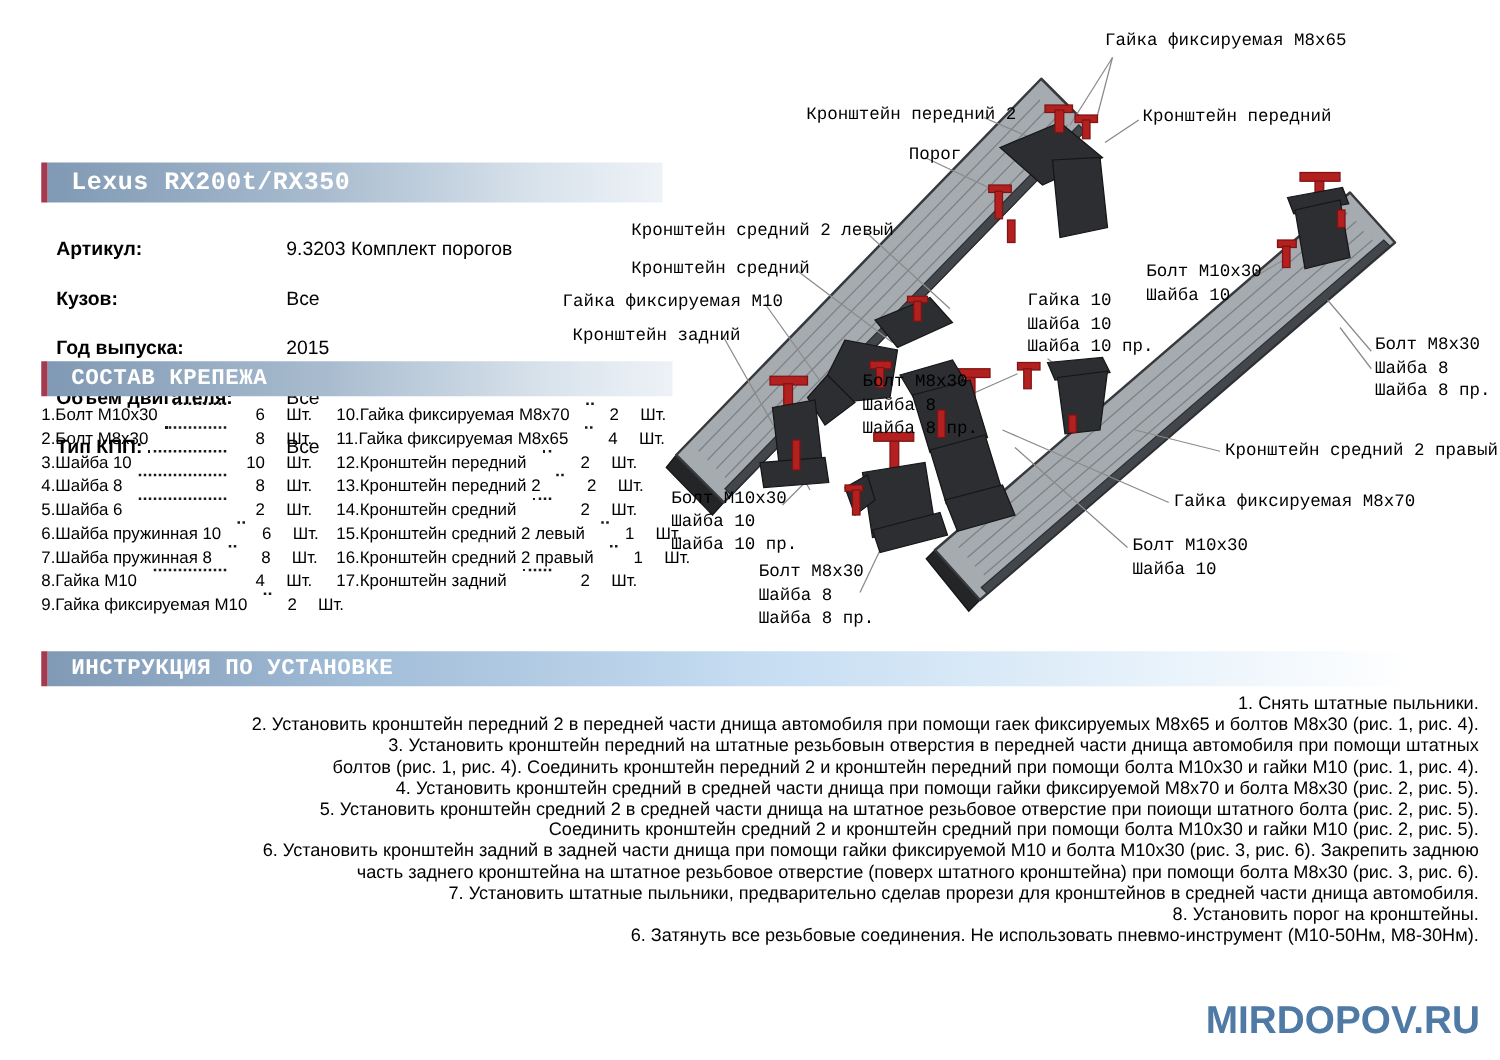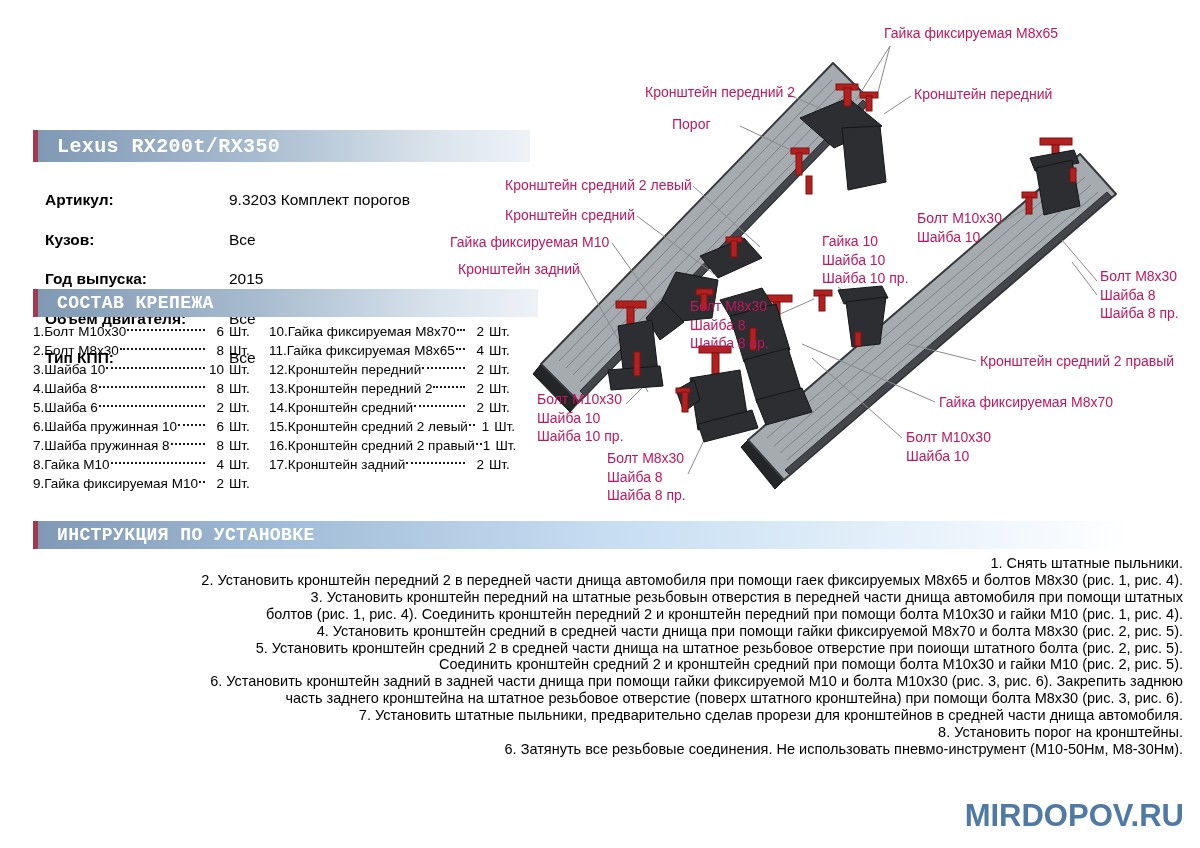--- a/index.html
+++ b/index.html
@@ -20,36 +20,36 @@
   .specs{position:absolute;left:45px;top:171px;font-size:15.5px;line-height:20.5px;}
   .spec-row{display:flex;margin-top:19px;}
   .spec-label{width:184px;font-weight:bold;}
 
   
   .parts-list{position:absolute;left:33px;top:322px;display:flex;gap:14px;
               font-size:13.5px;line-height:19px;}
   .pcol{display:flex;flex-direction:column;}
   .pcol.c1{width:222px;}
   .pcol.c2{width:246px;}
-  .prow{display:flex;align-items:center;}
+  .prow{display:flex;align-items:flex-start;gap:12px;}
   .pname{white-space:nowrap;}
   .pdots{flex:1;border-bottom:2px dotted #1a1a1a;margin:0 1px 3px 1px;min-width:6px;}
   .pqty{width:18px;text-align:right;margin-right:5px;}
   .punit{width:26px;}
 
   
   .instr-text{position:absolute;left:33px;top:555px;width:1150px;
               font-size:14.5px;line-height:16.9px;}
   .iline{margin:0;white-space:nowrap;text-align:right;}
   .iline.ind{padding-left:14px;}
 
   
   .diagram-svg{position:absolute;left:430px;top:0;z-index:1;}
-  .dlabel{position:absolute;font-size:14px;line-height:18.6px;color:#be185d;
-          white-space:pre-line;z-index:3;}
+  .dlabel{position:absolute;font-size:14px;line-height:18.6px;color:#000000;
+          white-space:pre-line;z-index:3;font-family:Liberation Mono, monospace;}
 
   .watermark{position:absolute;right:16px;bottom:14px;font-size:31px;font-weight:bold;
              color:#4f7aa5;z-index:4;margin-top:30px;}
 </style>
 </head>
 <body>
 
 <div class="page">
 
   <div class="bar title">
@@ -319,21 +319,21 @@
       <polygon points="730,316 776,304 790,350 744,362" fill="#2c2e31" stroke="#151617"></polygon>
       <rect x="750" y="328" width="6" height="22" fill="#b2201f" stroke="#801313"></rect>
       <polygon points="744,360 788,348 801,390 757,403" fill="#2c2e31" stroke="#151617"></polygon>
       <polygon points="756,400 802,388 812,412 766,425" fill="#2c2e31" stroke="#151617"></polygon>
     </g>
   </svg>
 
   <div class="dlabel" style="left:884px;top:24px;">Гайка фиксируемая М8х65</div>
   <div class="dlabel" style="left:645px;top:83px;">Кронштейн передний 2</div>
   <div class="dlabel" style="left:914px;top:85px;">Кронштейн передний</div>
-  <div class="dlabel" style="left:672px;top:115px;">Порог</div>
+  <div class="dlabel" style="left:727px;top:115px;">Порог</div>
   <div class="dlabel" style="left:505px;top:176px;">Кронштейн средний 2 левый</div>
   <div class="dlabel" style="left:505px;top:206px;">Кронштейн средний</div>
   <div class="dlabel" style="left:450px;top:233px;">Гайка фиксируемая М10</div>
   <div class="dlabel" style="left:458px;top:260px;">Кронштейн задний</div>
   <div class="dlabel" style="left:917px;top:209px;">Болт М10х30
 Шайба 10</div>
   <div class="dlabel" style="left:822px;top:232px;">Гайка 10
 Шайба 10
 Шайба 10 пр.</div>
   <div class="dlabel" style="left:1100px;top:267px;">Болт М8х30

